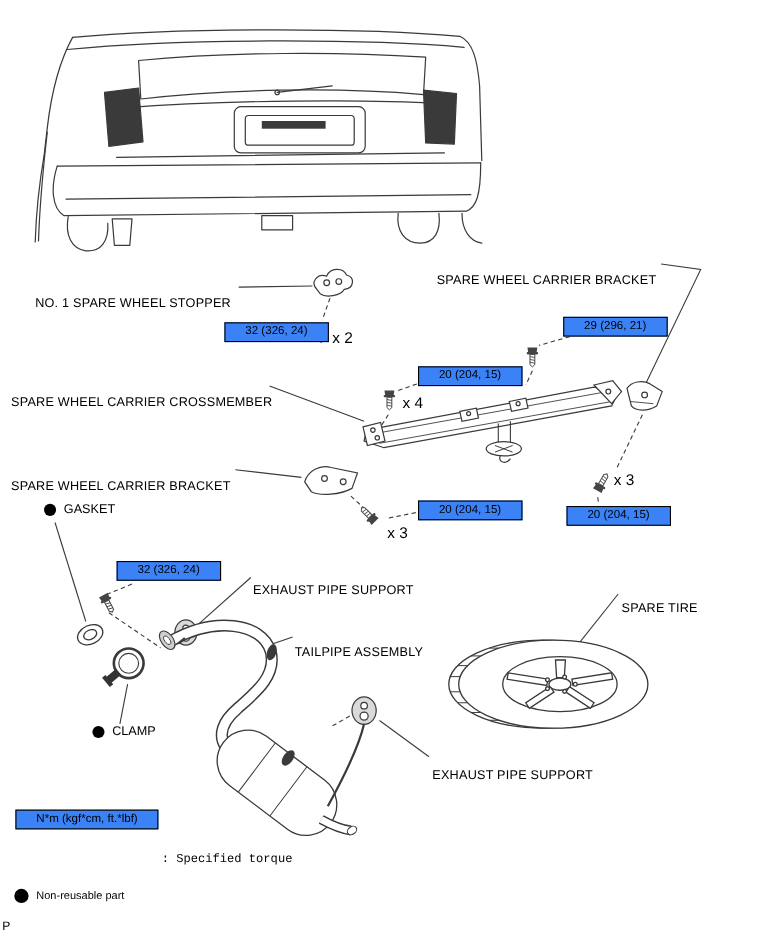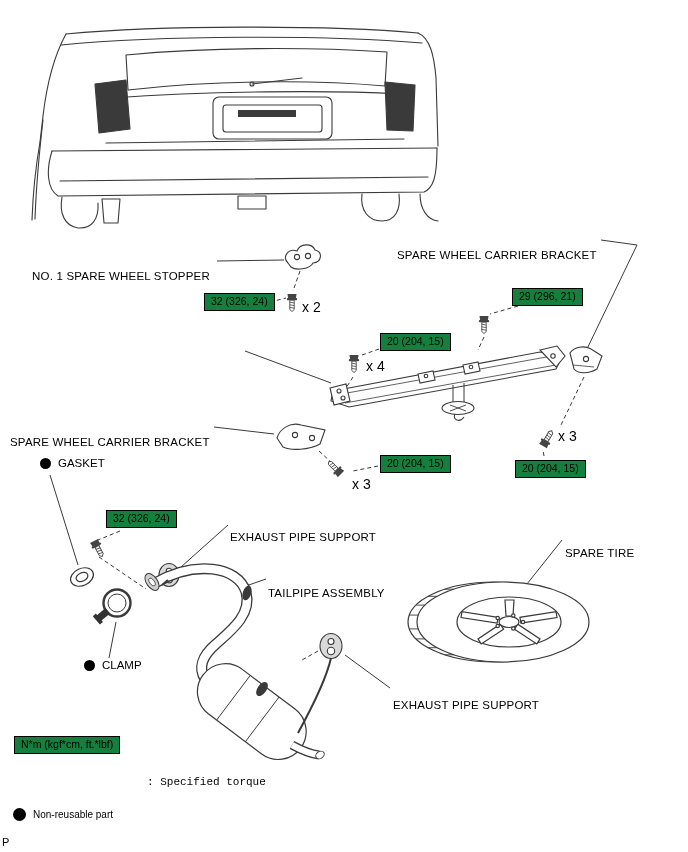--- a/index.html
+++ b/index.html
@@ -3,22 +3,22 @@
 <meta charset="utf-8">
 <style>
   html,body{margin:0;padding:0;background:#fff;}
   .page{
     position:relative;width:688px;height:852px;background:#ffffff;
     font-family:"Liberation Sans",sans-serif;color:#000;overflow:hidden;
   }
   svg.art{position:absolute;left:0;top:0;}
   .lbl{position:absolute;font-size:11.5px;letter-spacing:.2px;white-space:nowrap;margin-top:16px;}
   .tbox{
-    position:absolute;border:1px solid #000;background:#15803d;
-    font-size:10.5px;line-height:13px;padding:1px 6px 2px;white-space:nowrap;
+    position:absolute;border:1px solid #000;background:#3b82f6;
+    font-size:10.5px;line-height:13px;padding:1px 18px 2px;white-space:nowrap;
   }
   .cnt{position:absolute;font-size:14px;white-space:nowrap;}
   .bl-row{position:absolute;display:flex;align-items:center;font-size:11.5px;white-space:nowrap;text-align:center;}
   .bullet{display:inline-block;width:11px;height:11px;border-radius:50%;background:#000;margin-right:7px;flex:0 0 auto;}
   .bullet.big{width:13px;height:13px;}
   .legend-text{position:absolute;font-size:11px;white-space:nowrap;font-family:Liberation Mono, monospace;}
   .page-marker{position:absolute;font-size:11px;}
 </style>
 </head>
 <body>
@@ -204,20 +204,21 @@
     <g transform="translate(341,474) rotate(135)">
         <use href="#bolt"></use>
       </g>
     <g transform="translate(94,541) rotate(-28)">
         <use href="#bolt"></use>
       </g>
   </svg>
 
   <div class="lbl" style="left:32px;top:254px">NO. 1 SPARE WHEEL STOPPER</div>
   <div class="lbl" style="left:397px;top:233px">SPARE WHEEL CARRIER BRACKET</div>
+  <div class="lbl" style="left:10px;top:344px">SPARE WHEEL CARRIER CROSSMEMBER</div>
   <div class="lbl" style="left:10px;top:420px">SPARE WHEEL CARRIER BRACKET</div>
   <div class="bl-row" style="left:40px;top:457px">
     <span class="bullet"></span>
     <span>GASKET</span>
   </div>
   <div class="lbl" style="left:230px;top:515px">EXHAUST PIPE SUPPORT</div>
   <div class="lbl" style="left:268px;top:571px">TAILPIPE ASSEMBLY</div>
   <div class="lbl" style="left:565px;top:531px">SPARE TIRE</div>
   <div class="bl-row" style="left:84px;top:659px">
     <span class="bullet"></span>

